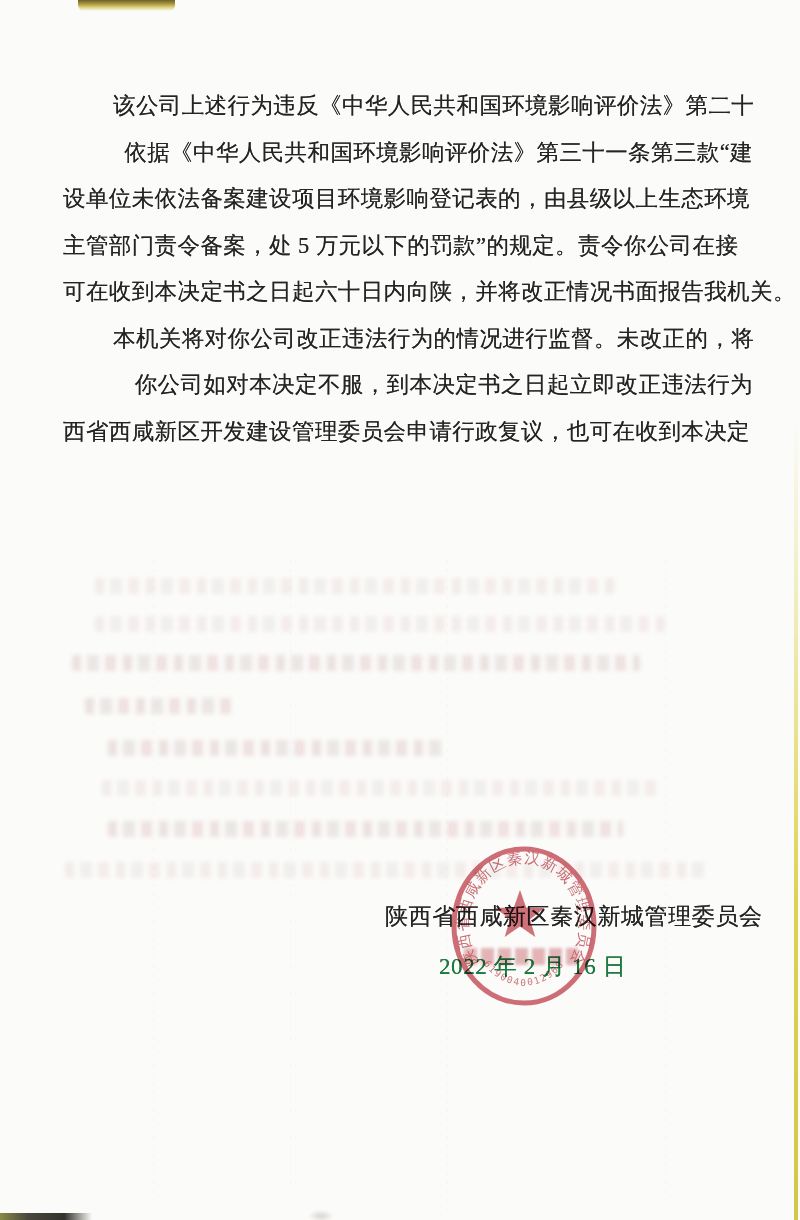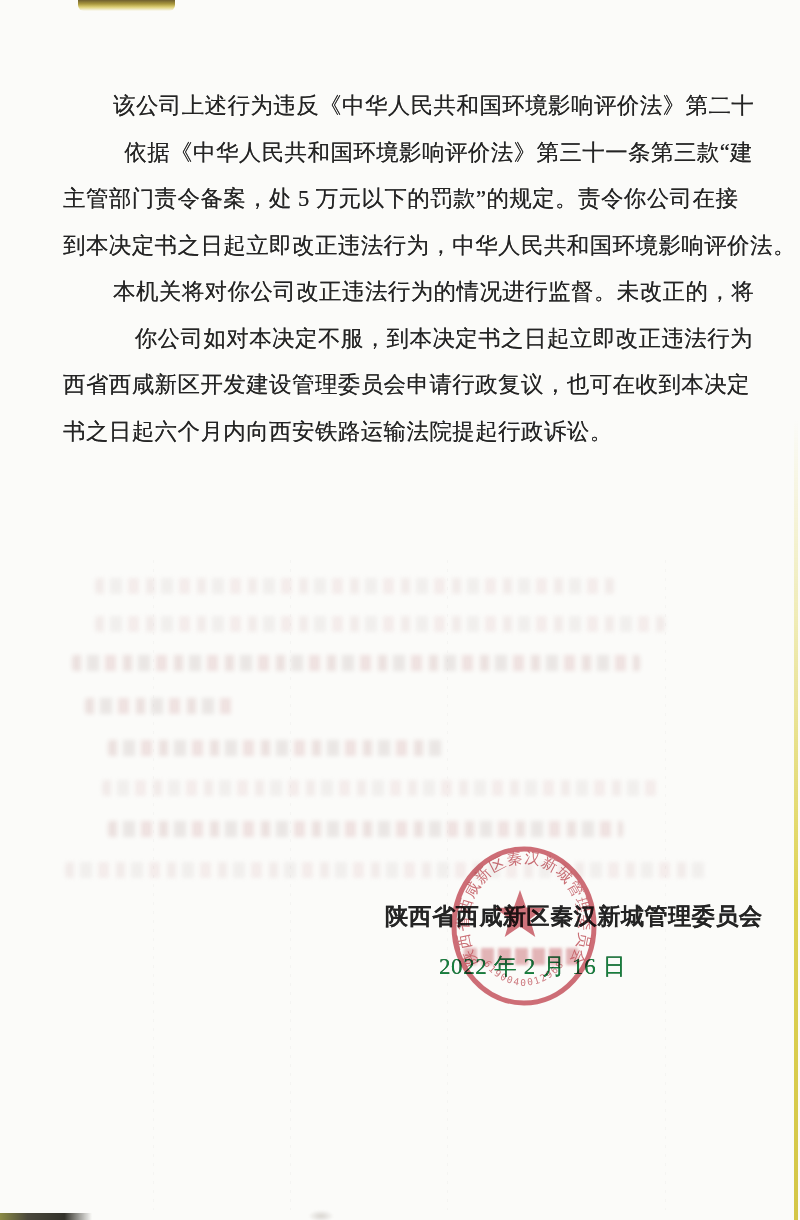--- a/index.html
+++ b/index.html
@@ -15,21 +15,21 @@
     letter-spacing:0.4px;
     filter:blur(0.35px);
     text-shadow:0 0 0.6px rgba(30,30,30,.75);
   }
   .body-line{white-space:nowrap;}
   .body-line.indent{padding-left:50px;text-align:right;}
   .sig-line{
     position:absolute;left:385px;top:901px;
     font-size:23px;letter-spacing:0.6px;color:#242424;
     filter:blur(0.35px);text-shadow:0 0 0.6px rgba(30,30,30,.75);
-    z-index:2;white-space:nowrap;font-weight:bold;
+    z-index:2;white-space:nowrap;
   }
   .date-line{
     position:absolute;left:439px;top:951px;
     font-size:23px;letter-spacing:0.6px;color:#15803d;
     filter:blur(0.35px);text-shadow:0 0 0.6px rgba(30,30,30,.75);
     z-index:2;white-space:nowrap;
   }
   
   .ghost{
     position:absolute;height:16px;border-radius:3px;
@@ -89,26 +89,26 @@
 <div class="edge-right"></div>
 <div class="smudge-bottom"></div>
 <div class="scanline" style="left:153px;"></div>
 <div class="scanline" style="left:290px;"></div>
 <div class="scanline" style="left:447px;"></div>
 <div class="scanline" style="left:665px;"></div>
 
 <div class="doc-body" id="doc-body">
     <div class="body-line indent">该公司上述行为违反《中华人民共和国环境影响评价法》第二十</div>
     <div class="body-line indent">依据《中华人民共和国环境影响评价法》第三十一条第三款“建</div>
+    <div class="body-line">设单位未依法备案建设项目环境影响登记表的，由县级以上生态环境</div>
     <div class="body-line">主管部门责令备案，处 5 万元以下的罚款”的规定。责令你公司在接</div>
-    <div class="body-line">到本决定书之日起立即改正违法行为，中华人民共和国环境影响评价法。</div>
+    <div class="body-line">可在收到本决定书之日起六十日内向陕，并将改正情况书面报告我机关。</div>
     <div class="body-line indent">本机关将对你公司改正违法行为的情况进行监督。未改正的，将</div>
     <div class="body-line indent">你公司如对本决定不服，到本决定书之日起立即改正违法行为</div>
     <div class="body-line">西省西咸新区开发建设管理委员会申请行政复议，也可在收到本决定</div>
-    <div class="body-line">书之日起六个月内向西安铁路运输法院提起行政诉讼。</div>
   </div>
 
 <div class="sig-line">陕西省西咸新区秦汉新城管理委员会</div>
 <div class="date-line">2022 年 2 月 16 日</div>
 
 <svg class="seal" viewBox="0 0 154 166">
   <defs>
     <filter id="sealBlur" x="-20%" y="-20%" width="140%" height="140%">
       <feGaussianBlur stdDeviation="0.55"></feGaussianBlur>
     </filter>

